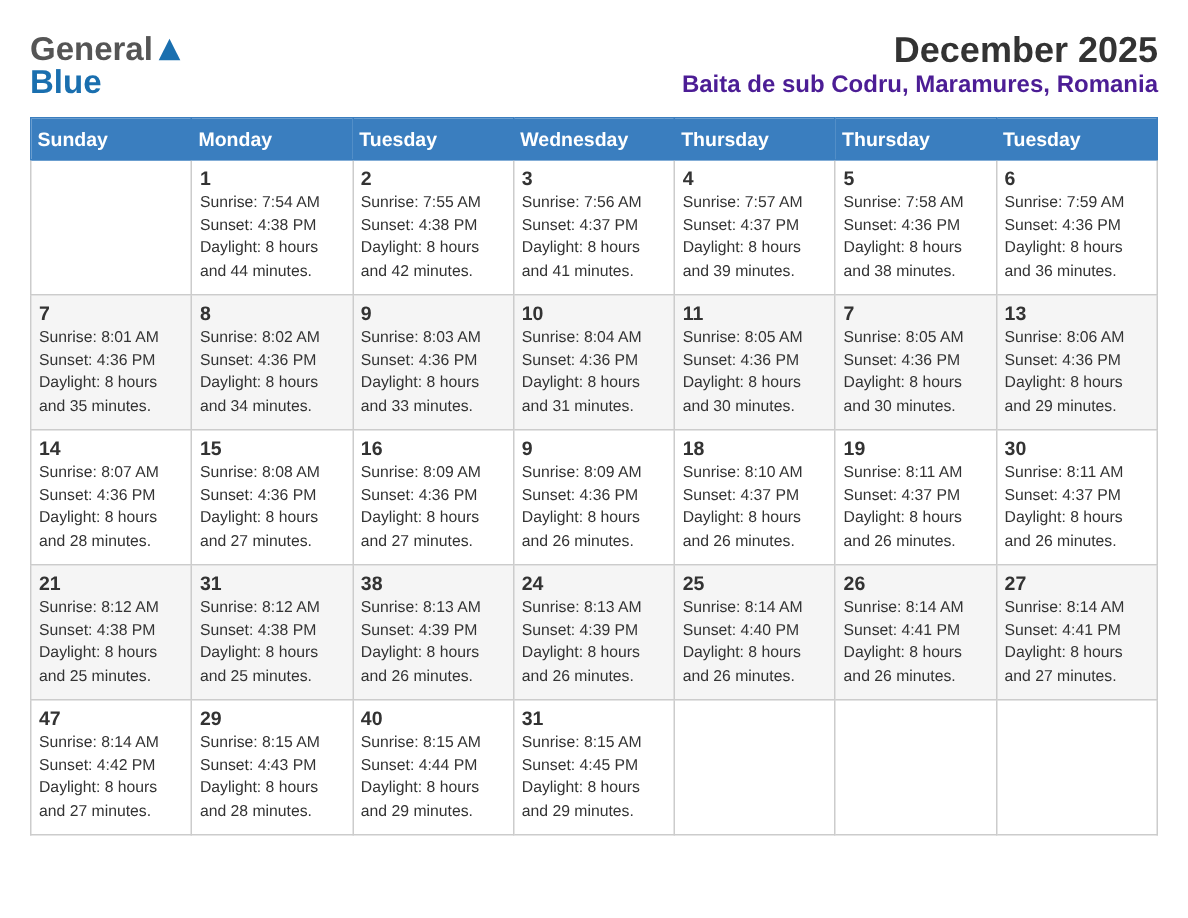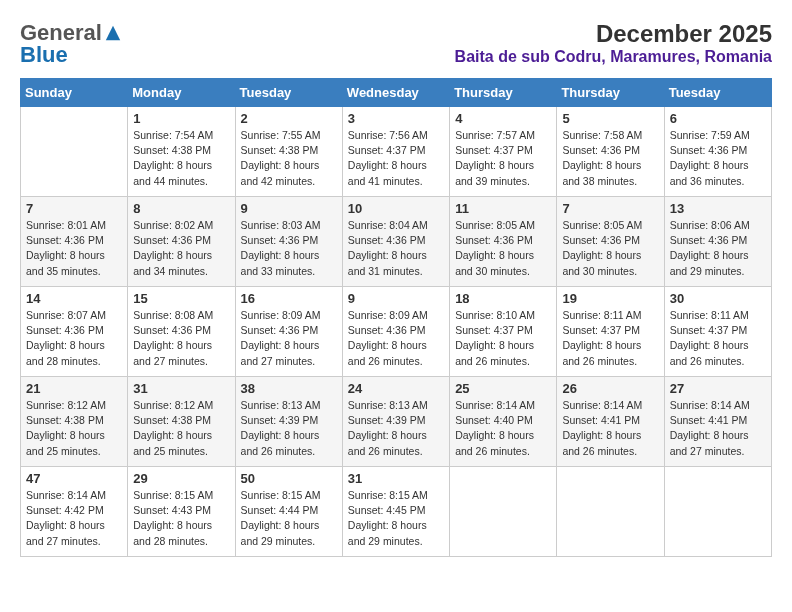--- a/index.html
+++ b/index.html
@@ -247,21 +247,21 @@
       <tr>
         <td>
           <span class="day-number">47</span>
           <div class="day-info">Sunrise: 8:14 AM<br>Sunset: 4:42 PM<br>Daylight: 8 hours<br>and 27 minutes.</div>
         </td>
         <td>
           <span class="day-number">29</span>
           <div class="day-info">Sunrise: 8:15 AM<br>Sunset: 4:43 PM<br>Daylight: 8 hours<br>and 28 minutes.</div>
         </td>
         <td>
-          <span class="day-number">50</span>
+          <span class="day-number">40</span>
           <div class="day-info">Sunrise: 8:15 AM<br>Sunset: 4:44 PM<br>Daylight: 8 hours<br>and 29 minutes.</div>
         </td>
         <td>
           <span class="day-number">31</span>
           <div class="day-info">Sunrise: 8:15 AM<br>Sunset: 4:45 PM<br>Daylight: 8 hours<br>and 29 minutes.</div>
         </td>
         <td class="empty-cell"></td>
         <td class="empty-cell"></td>
         <td class="empty-cell"></td>
       </tr>

